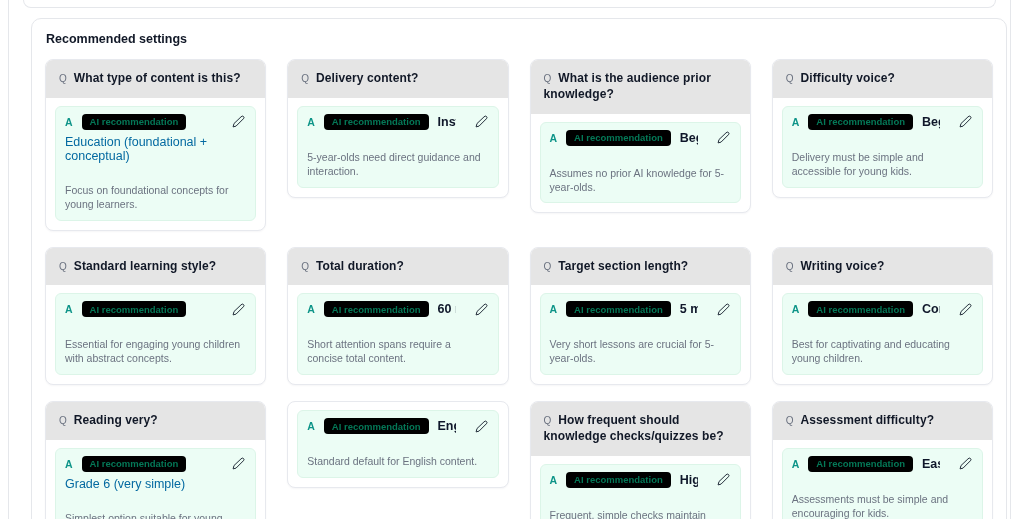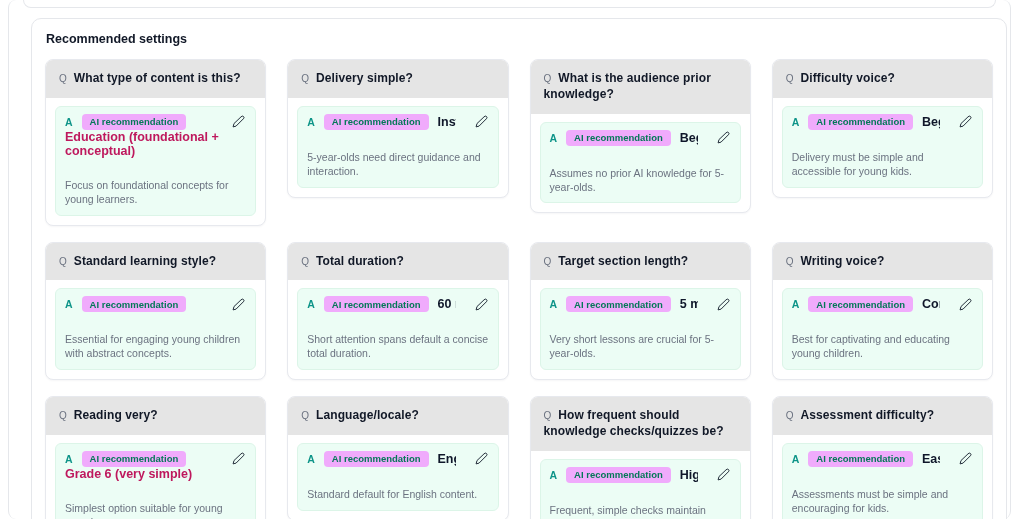--- a/index.html
+++ b/index.html
@@ -1,43 +1,43 @@
 <!DOCTYPE html>
 <html><head>
 <meta charset="utf-8">
 <style>
   * { margin:0; padding:0; box-sizing:border-box; }
   html,body { width:1024px; height:519px; overflow:hidden; background:#fff;
     font-family:"Liberation Sans", sans-serif; color:#111827; }
   .outer-frame { position:absolute; top:0; left:8px; width:1003px; height:519px;
-    border-left:1px solid #e5e7eb; border-right:1px solid #e5e7eb;border-radius:8px; }
+    border-left:1px solid #e5e7eb; border-right:1px solid #e5e7eb; }
   .prev-section-edge { position:absolute; top:-22px; left:14px; right:14px; height:30px;
     border:1px solid #e5e7eb; border-top:none; border-radius:0 0 8px 8px; }
   .panel { position:absolute; top:18px; left:22px; width:976px; height:560px;
     border:1px solid #e5e7eb; border-radius:10px; background:#fff; padding:11px 13px; }
   .panel-heading { font-size:12.5px; font-weight:700; color:#111827; margin:2px 0 13px 1px; }
   .cards-grid { display:grid; grid-template-columns:repeat(4,1fr); column-gap:21px;
     row-gap:16px; align-items:start; }
   .qa-card { background:#fff; border:1px solid #e7e9ee; border-radius:8px;
     box-shadow:0 1px 2px rgba(16,24,40,.04); overflow:hidden; }
   .q-header { background:#e5e5e5; padding:11px 13px; font-size:12px; line-height:1.32; }
   .q-mark { color:#6b7280; font-size:10px; font-weight:500; margin-right:7px; }
   .q-text { font-weight:700; color:#111827; letter-spacing:.1px; }
   .card-body { padding:8px 9px 9px; }
   .ai-box { background:#ecfdf5; border:1px solid #dcf5e8; border-radius:6px; padding:7px 9px 8px; }
   .ai-row { display:flex; align-items:center; gap:9px; }
   .a-mark { color:#0d9488; font-size:10.5px; font-weight:700; }
-  .ai-badge { background:#f0abfc; color:#047857; font-size:9.5px; font-weight:600;
+  .ai-badge { background:#000000; color:#047857; font-size:9.5px; font-weight:600;
     padding:2.5px 8px; border-radius:4px; white-space:nowrap; }
   .value-inline { font-size:12.5px; font-weight:700; color:#0f172a; white-space:nowrap;
     overflow:hidden; }
   .spacer { flex:1 1 auto; }
   .edit-btn { background:none; border:none; cursor:pointer; padding:0 1px; display:flex;
     align-items:center; flex:none; }
-  .value-block { font-size:12.5px; font-weight:700; color:#be185d; }
+  .value-block { font-size:12.5px; font-weight:400; color:#0369a1; margin-top:5px; }
   .ai-desc { font-size:10.5px; color:#6b7280; line-height:1.32; margin-top:21px; }
 </style>
 </head>
 <body>
 
 <div class="outer-frame">
   <div class="prev-section-edge"></div>
 
   <div class="panel">
     <div class="panel-heading">Recommended settings</div>
@@ -62,21 +62,21 @@
           </button>
         </div>
         <div class="value-block">Education (foundational + conceptual)</div>
         <div class="ai-desc">Focus on foundational concepts for young learners.</div>
       </div>
     </div>
   </div>
 
   <div class="qa-card">
     <div class="q-header">
-      <span class="q-mark">Q</span><span class="q-text">Delivery simple?</span>
+      <span class="q-mark">Q</span><span class="q-text">Delivery content?</span>
     </div>
     <div class="card-body">
       <div class="ai-box">
         <div class="ai-row">
           <span class="a-mark">A</span>
           <span class="ai-badge">AI recommendation</span>
           <span class="value-inline">Instructor-led</span>
           <span class="spacer"></span>
           <button class="edit-btn">
             <span style="display:flex">
@@ -179,21 +179,21 @@
           <span class="spacer"></span>
           <button class="edit-btn">
             <span style="display:flex">
               <svg width="13" height="13" viewBox="0 0 24 24" fill="none" stroke="#1f2937" stroke-width="1.8" stroke-linecap="round" stroke-linejoin="round">
                 <path d="M17 3a2.85 2.83 0 1 1 4 4L7.5 20.5 2 22l1.5-5.5Z"></path>
               </svg>
             </span>
           </button>
         </div>
 
-        <div class="ai-desc">Short attention spans default a concise total duration.</div>
+        <div class="ai-desc">Short attention spans require a concise total content.</div>
       </div>
     </div>
   </div>
 
   <div class="qa-card">
     <div class="q-header">
       <span class="q-mark">Q</span><span class="q-text">Target section length?</span>
     </div>
     <div class="card-body">
       <div class="ai-box">
@@ -260,23 +260,20 @@
             </span>
           </button>
         </div>
         <div class="value-block">Grade 6 (very simple)</div>
         <div class="ai-desc">Simplest option suitable for young exercises.</div>
       </div>
     </div>
   </div>
 
   <div class="qa-card">
-    <div class="q-header">
-      <span class="q-mark">Q</span><span class="q-text">Language/locale?</span>
-    </div>
     <div class="card-body">
       <div class="ai-box">
         <div class="ai-row">
           <span class="a-mark">A</span>
           <span class="ai-badge">AI recommendation</span>
           <span class="value-inline">English (US)</span>
           <span class="spacer"></span>
           <button class="edit-btn">
             <span style="display:flex">
               <svg width="13" height="13" viewBox="0 0 24 24" fill="none" stroke="#1f2937" stroke-width="1.8" stroke-linecap="round" stroke-linejoin="round">

